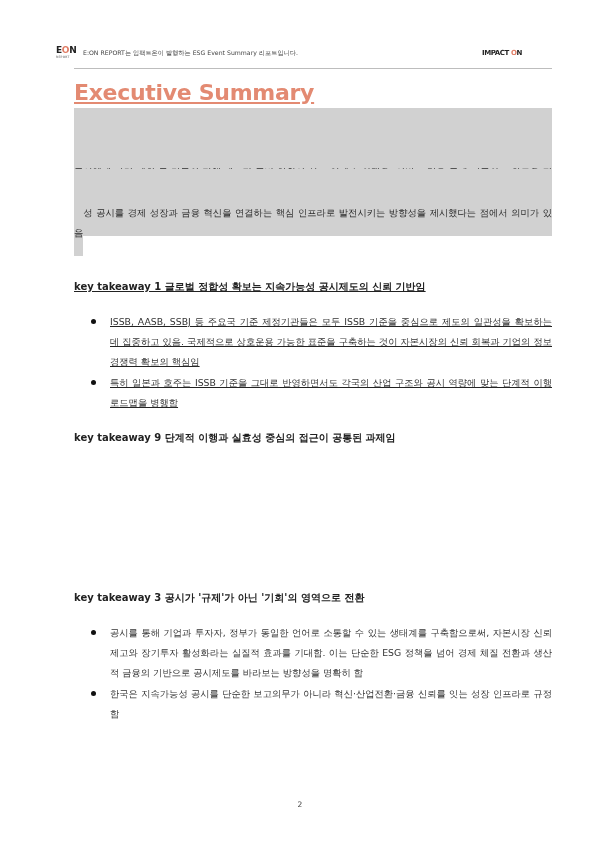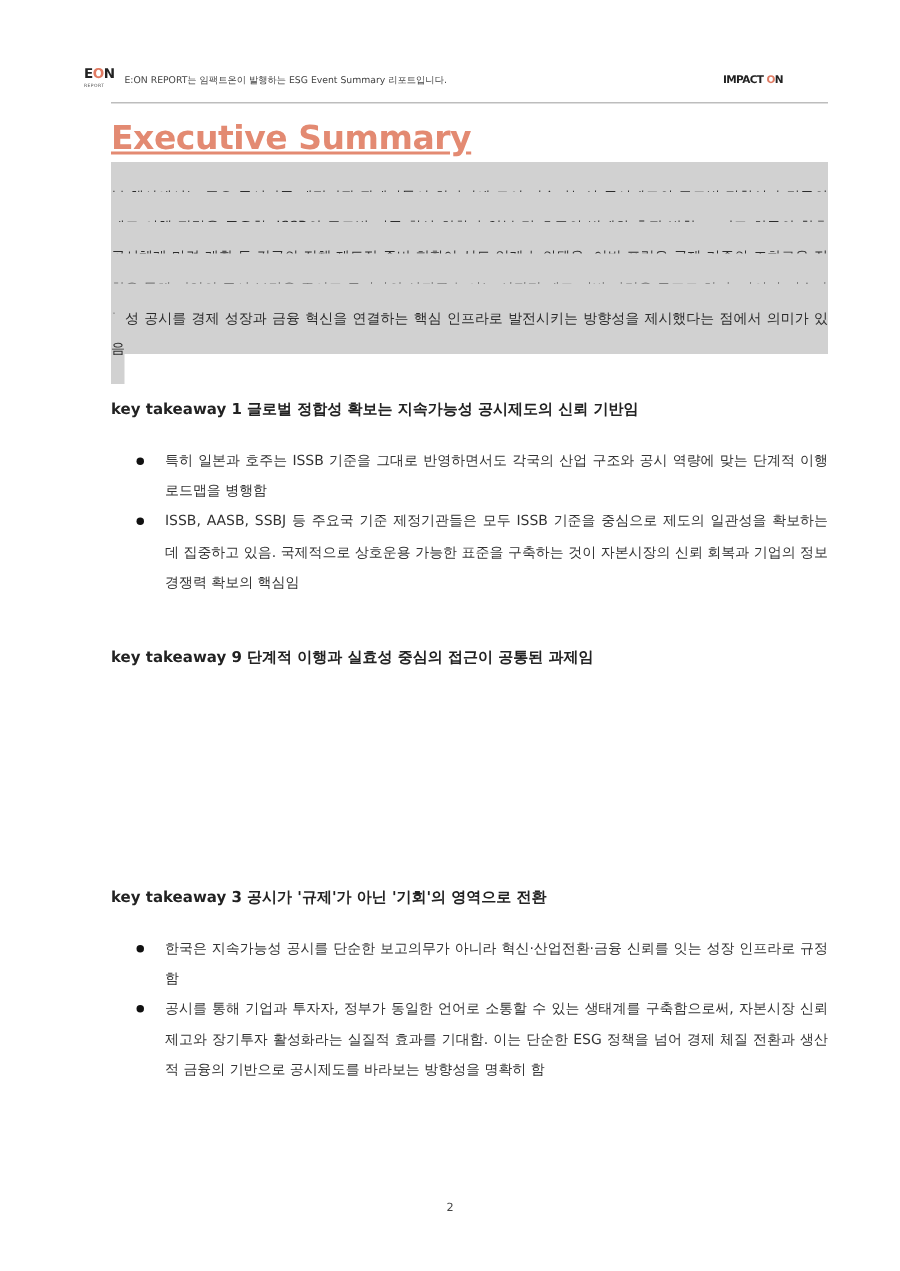--- a/index.html
+++ b/index.html
@@ -40,33 +40,33 @@
   <div class="logo-impact"><span>IMPACT </span><span class="o">O</span><span>N</span></div>
 </div>
 <div class="header-rule"></div>
 
 <h1 class="title" style="margin:0;">Executive Summary</h1>
 
 <div class="summary">
   <span class="hl">본 행사에서는 주요 공시기준 제정기관 관계자들이 한자리에 모여 지속가능성 공시제도의 글로벌 정합성과 각국의 제도 이행 전략을 공유함. ISSB의 글로벌 기준 확산 현황과 일본 및 호주의 법제화 추진 방향, 그리고 한국의 향후 공시체계 마련 계획 등 각국의 정책·제도적 준비 현황이 심도 있게 논의됐음. 이번 포럼은 국제 기준의 조화로운 정착을 통해 기업의 공시 부담을 줄이고 투자자의 신뢰를 높이는 실질적 제도 기반 마련을 목표로 하며, 나아가 지속가능성 공시를 경제 성장과 금융 혁신을 연결하는 핵심 인프라로 발전시키는 방향성을 제시했다는 점에서 의미가 있음</span>
 </div>
 
-<div class="section" style="top:266px;">
+<div class="section" style="top:280px;text-decoration:underline;">
   <h2 class="section-title">key takeaway 1 글로벌 정합성 확보는 지속가능성 공시제도의 신뢰 기반임</h2>
   <ul class="bullets" style="margin-top:18px;">
+    <li><span class="dot"></span><span>ISSB, AASB, SSBJ 등 주요국 기준 제정기관들은 모두 ISSB 기준을 중심으로 제도의 일관성을 확보하는 데 집중하고 있음. 국제적으로 상호운용 가능한 표준을 구축하는 것이 자본시장의 신뢰 회복과 기업의 정보 경쟁력 확보의 핵심임</span></li>
     <li><span class="dot"></span><span>특히 일본과 호주는 ISSB 기준을 그대로 반영하면서도 각국의 산업 구조와 공시 역량에 맞는 단계적 이행 로드맵을 병행함</span></li>
-    <li><span class="dot"></span><span>ISSB, AASB, SSBJ 등 주요국 기준 제정기관들은 모두 ISSB 기준을 중심으로 제도의 일관성을 확보하는 데 집중하고 있음. 국제적으로 상호운용 가능한 표준을 구축하는 것이 자본시장의 신뢰 회복과 기업의 정보 경쟁력 확보의 핵심임</span></li>
   </ul>
 </div>
 
 <div class="section" style="top:431px;">
   <h2 class="section-title">key takeaway 9 단계적 이행과 실효성 중심의 접근이 공통된 과제임</h2>
 </div>
 
 <div class="section" style="top:591px;">
   <h2 class="section-title">key takeaway 3 공시가 '규제'가 아닌 '기회'의 영역으로 전환</h2>
   <ul class="bullets" style="margin-top:18px;">
+    <li><span class="dot"></span><span>공시를 통해 기업과 투자자, 정부가 동일한 언어로 소통할 수 있는 생태계를 구축함으로써, 자본시장 신뢰 제고와 장기투자 활성화라는 실질적 효과를 기대함. 이는 단순한 ESG 정책을 넘어 경제 체질 전환과 생산적 금융의 기반으로 공시제도를 바라보는 방향성을 명확히 함</span></li>
     <li><span class="dot"></span><span>한국은 지속가능성 공시를 단순한 보고의무가 아니라 혁신·산업전환·금융 신뢰를 잇는 성장 인프라로 규정함</span></li>
-    <li><span class="dot"></span><span>공시를 통해 기업과 투자자, 정부가 동일한 언어로 소통할 수 있는 생태계를 구축함으로써, 자본시장 신뢰 제고와 장기투자 활성화라는 실질적 효과를 기대함. 이는 단순한 ESG 정책을 넘어 경제 체질 전환과 생산적 금융의 기반으로 공시제도를 바라보는 방향성을 명확히 함</span></li>
   </ul>
 </div>
 
 <div class="page-num">2</div>
 
 </body></html>

